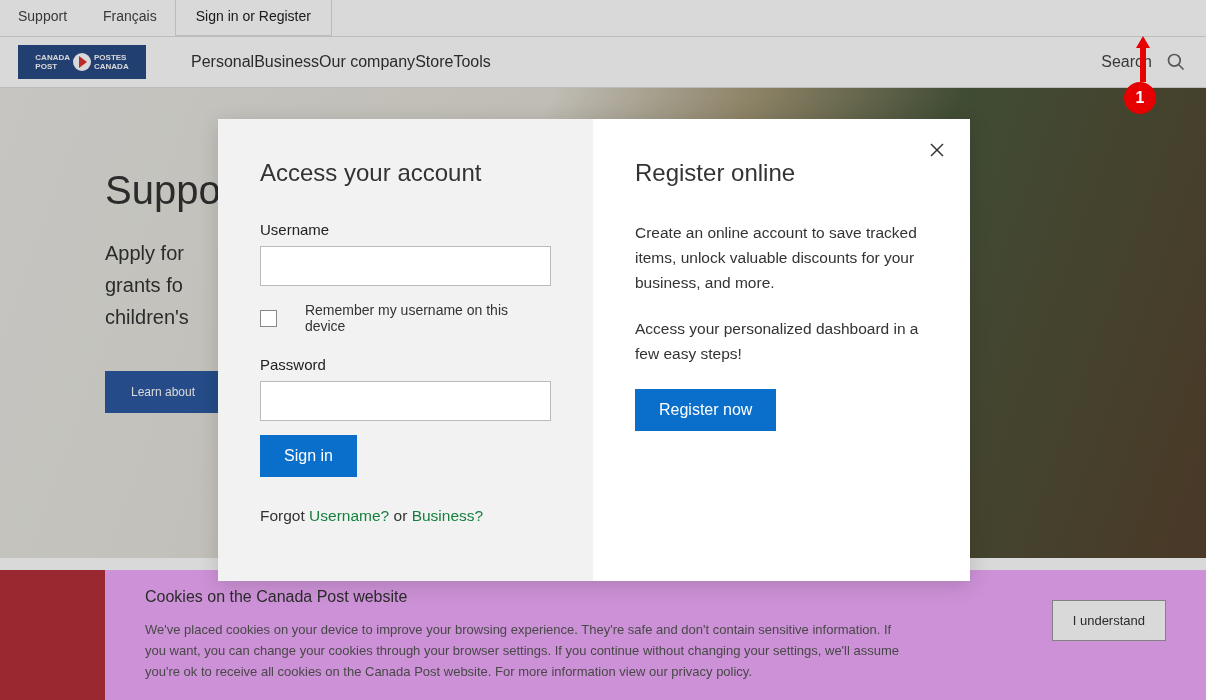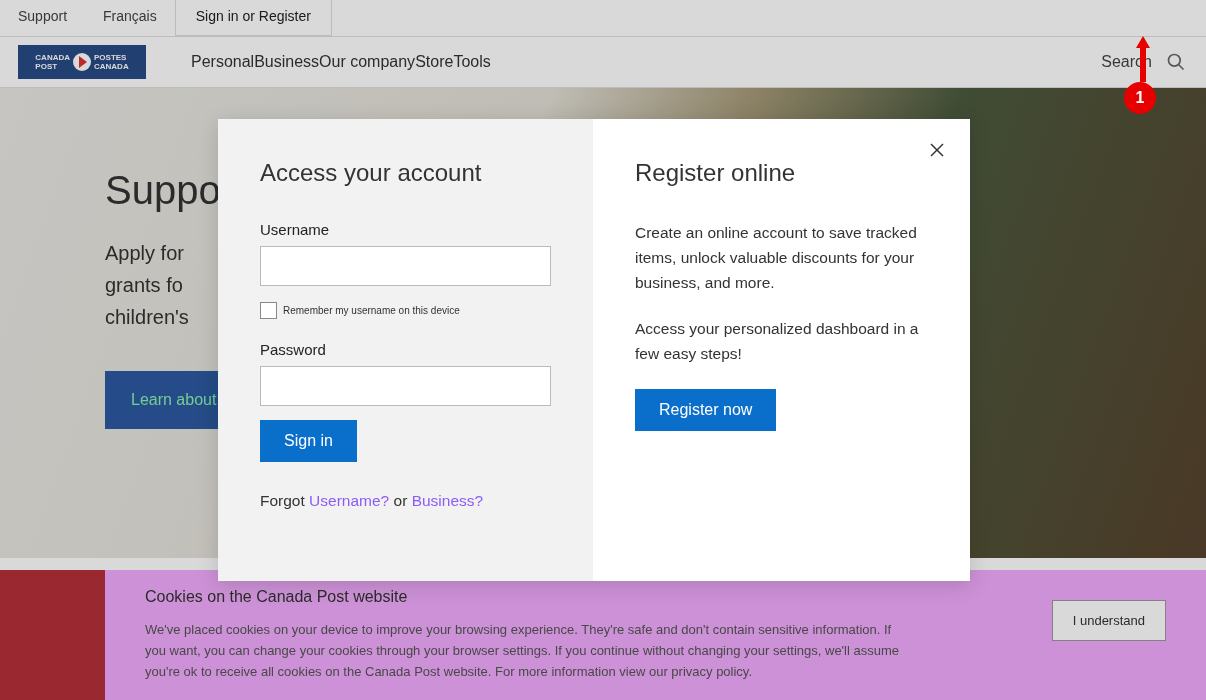--- a/index.html
+++ b/index.html
@@ -63,21 +63,21 @@
   .hero {
     height: 470px;
     width: 100%;
     background: linear-gradient(110deg, #e9e8e4 0%, #e2dfd6 40%, #a59978 55%, #4c5a3e 70%, #57432e 100%);
     position: relative;
     padding: 80px 0 0 105px;
   }
   .hero h1 { font-size:40px; font-weight:400; color:#333; margin-bottom:24px; }
   .hero p { font-size:20px; color:#333; line-height:1.6; }
   .hero .cta {
-    display:inline-block; margin-top:38px; background:#2c5aa0; color:#86efac; font-size:16px; padding:20px 26px; border:none; cursor:pointer;
+    display:inline-block; margin-top:38px; background:#2c5aa0; color:#ffffff; font-size:12px; padding:14px 26px; border:none; cursor:pointer;
   }
   .track-row { padding: 30px 0 0 105px; display:flex; align-items:center; gap:24px; }
   .track-icon { width:32px; height:32px; border:2px solid #999; border-radius:50%; display:flex; align-items:center; justify-content:center; }
   .track-text { font-size:18px; color:#444; }
 
   .cookies-banner {
     position:absolute; bottom:0; left:0; right:0; height:130px; background:#f0abfc;
     display:flex; align-items:flex-start;
   }
   .cookies-red { width:105px; height:100%; background:#b52f3a; flex-shrink:0; }
@@ -108,25 +108,25 @@
     position:absolute; top:119px; left:218px; width:752px; height:462px;
     background:#fff; display:flex; z-index:500; box-shadow:0 4px 20px rgba(0,0,0,0.15);
   }
   .modal-left { width:375px; background:#f2f2f2; padding:40px 42px 30px 42px; }
   .modal-right { flex:1; padding:40px 42px 30px 42px; position:relative; }
   .modal h2 { font-size:24px; font-weight:400; color:#333; margin-bottom:34px; }
   .form-label { font-size:15px; color:#222; margin-bottom:8px; display:block; }
   .text-input {
     width:100%; height:40px; border:1px solid #bbb; background:#fff; padding:6px 10px; font-size:15px; margin-bottom:14px;
   }
-  .remember-row { display:flex; align-items:center; gap:6px; margin:2px 0 22px 0; font-size:10px; color:#333; }
+  .remember-row { display:flex; align-items:center; gap:28px; margin:2px 0 22px 0; font-size:14px; color:#333; }
   .checkbox { width:17px; height:17px; border:1px solid #888; background:#fff; cursor:pointer; }
   .btn-primary { background:#0a6ecb; color:#fff; border:none; padding:12px 24px; font-size:16px; cursor:pointer; }
   .forgot { margin-top:30px; font-size:15.5px; color:#333; }
-  .forgot .link { color:#8b5cf6; cursor:pointer; }
+  .forgot .link { color:#15803d; cursor:pointer; }
   .modal-right p { font-size:15.5px; line-height:1.6; color:#333; margin-bottom:22px; }
   .close-icon { position:absolute; top:22px; right:24px; cursor:pointer; }
   .close-icon svg { width:18px; height:18px; }
 </style>
 </head>
 <body>
 
 <div class="top-bar">
   <div class="link">Support</div>
   <div class="link">Français</div>

